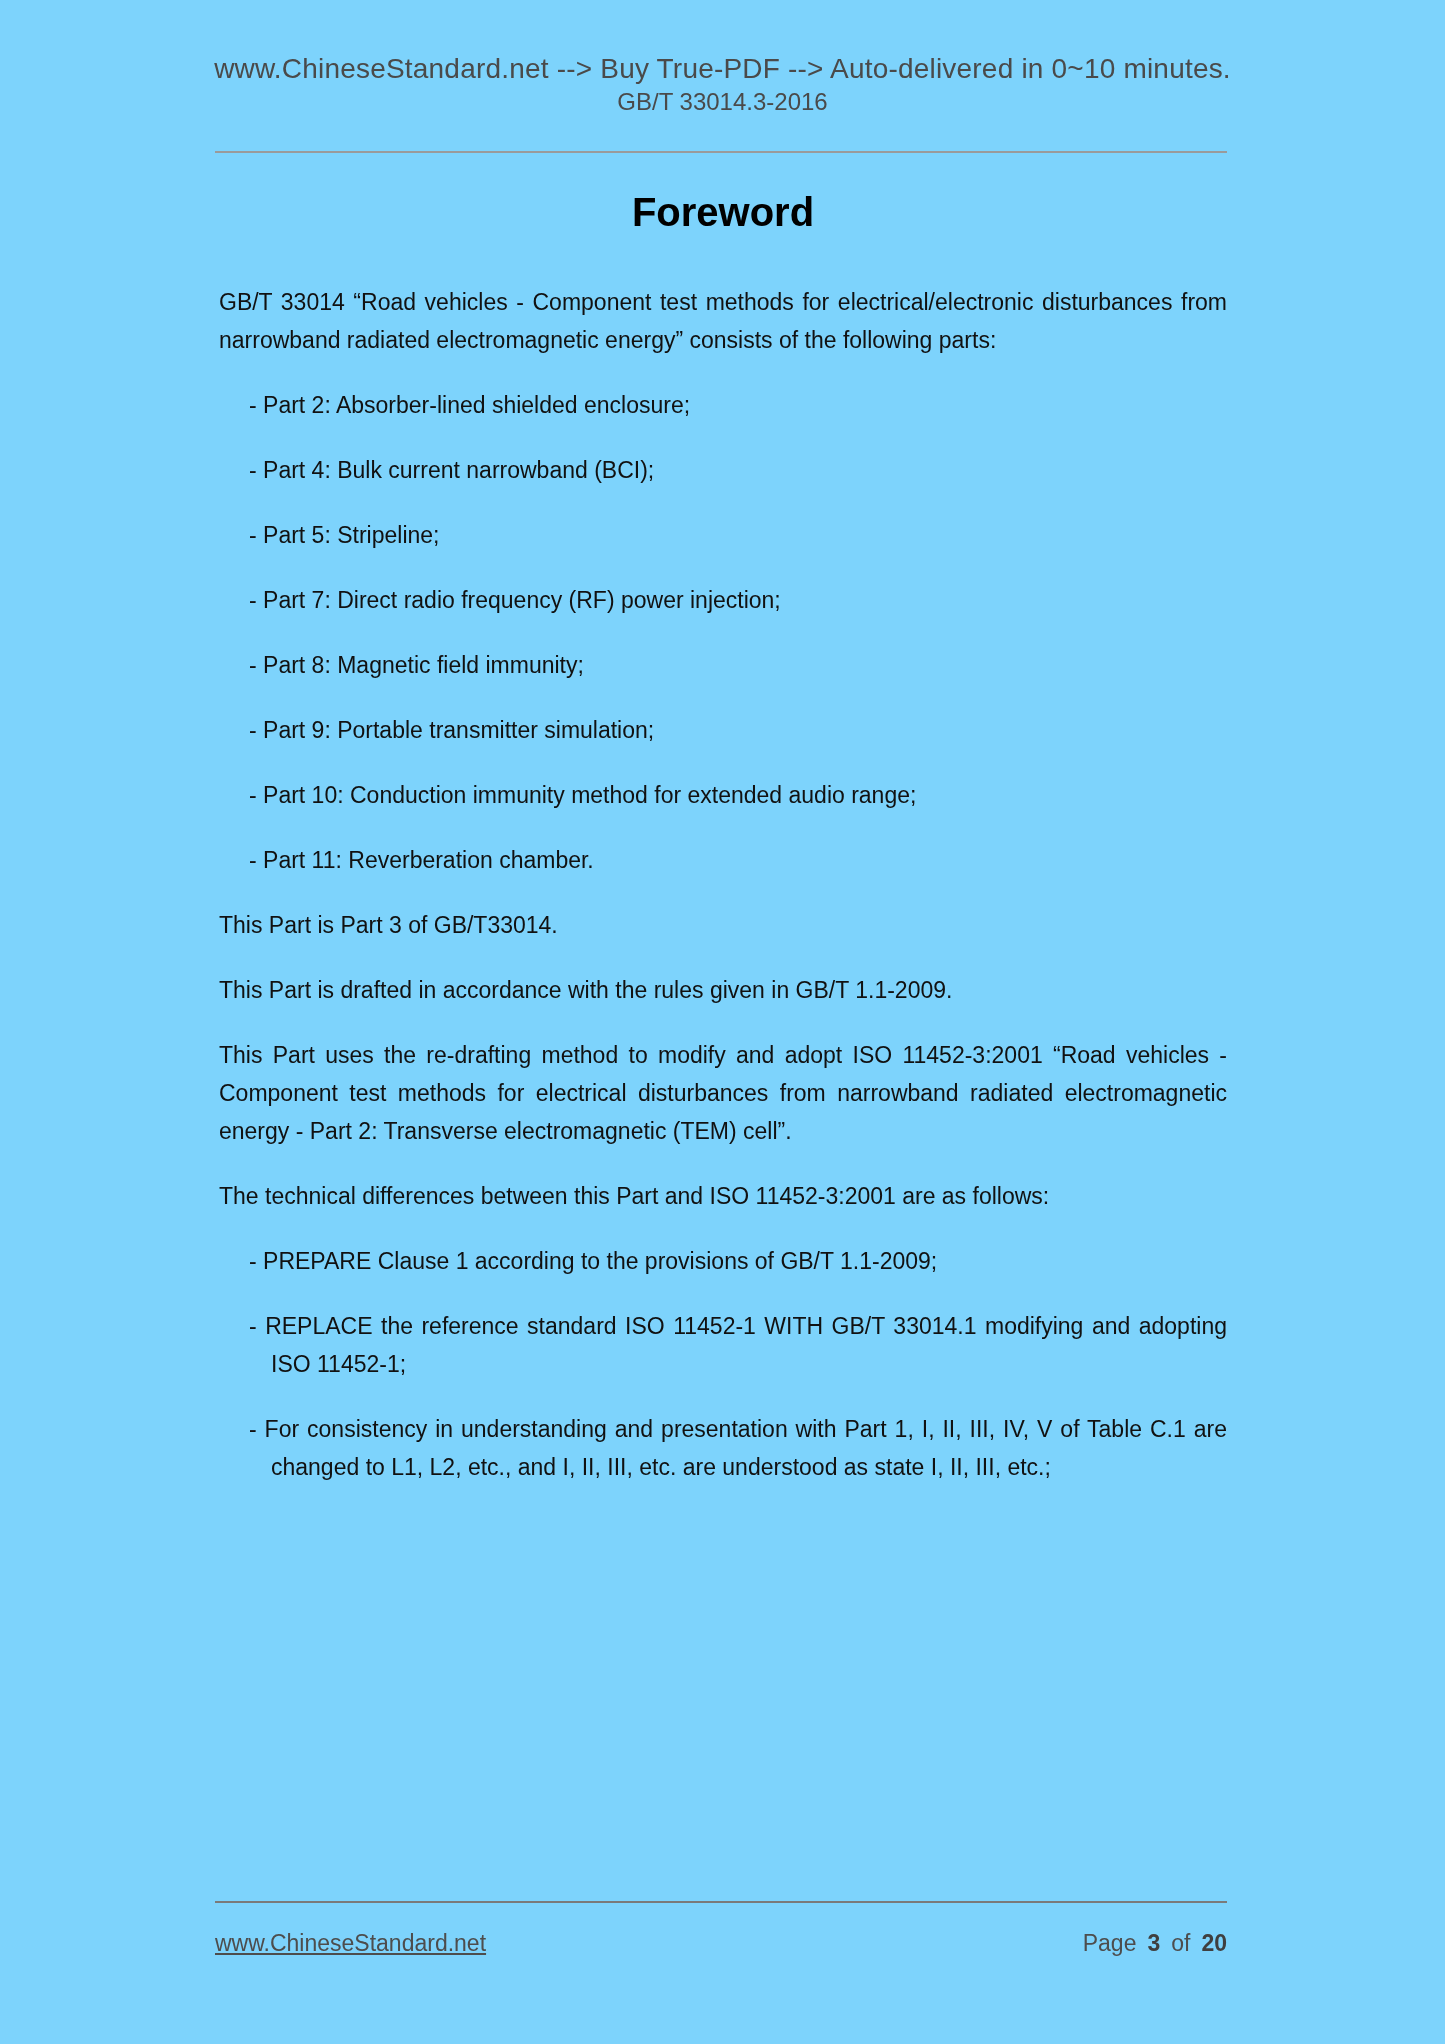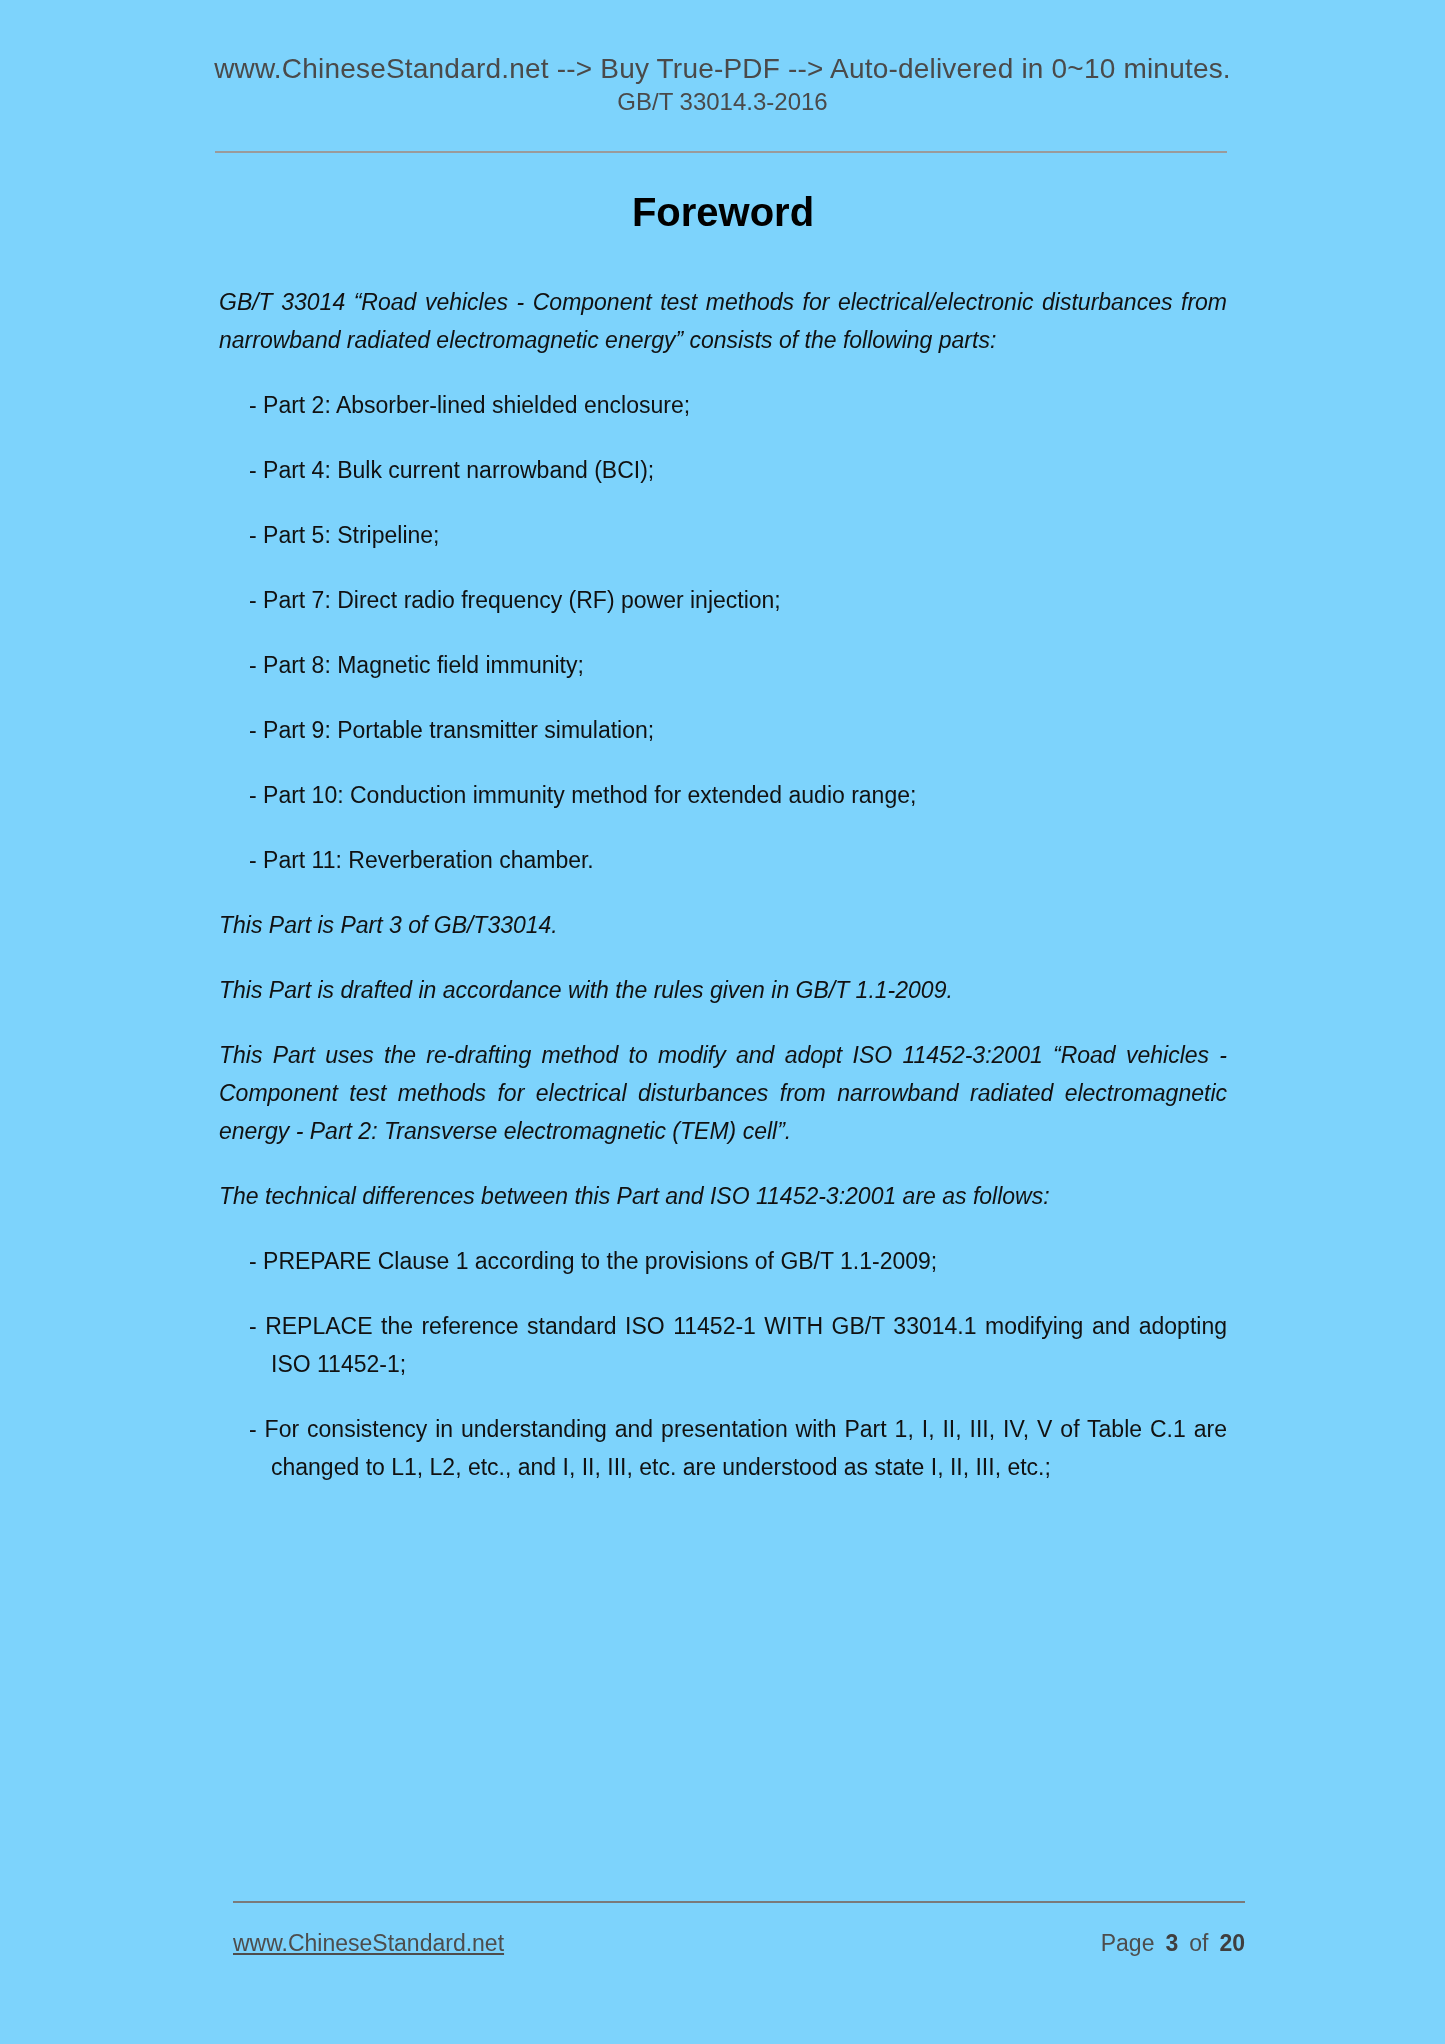--- a/index.html
+++ b/index.html
@@ -62,34 +62,33 @@
     font-size: 40px;
     line-height: 44px;
     font-weight: bold;
     text-align: center;
     color: #000000;
     margin: 0 0 49px 0;
   }
   .para {
     margin: 0 0 27px 0;
     text-align: justify;
-    font-style: italic;
   }
   .list-item {
     margin: 0 0 27px 0;
     padding-left: 52px;
     text-indent: -22px;
     text-align: justify;
   }
 
   
   .footer {
     position: absolute;
     top: 1901px;
-    left: 233px;
+    left: 215px;
     width: 1012px;
   }
   .ftr-rule {
     width: 100%;
     height: 2px;
     background: #7a7a7a;
   }
   .ftr-row {
     margin-top: 25px;
     display: flex;

